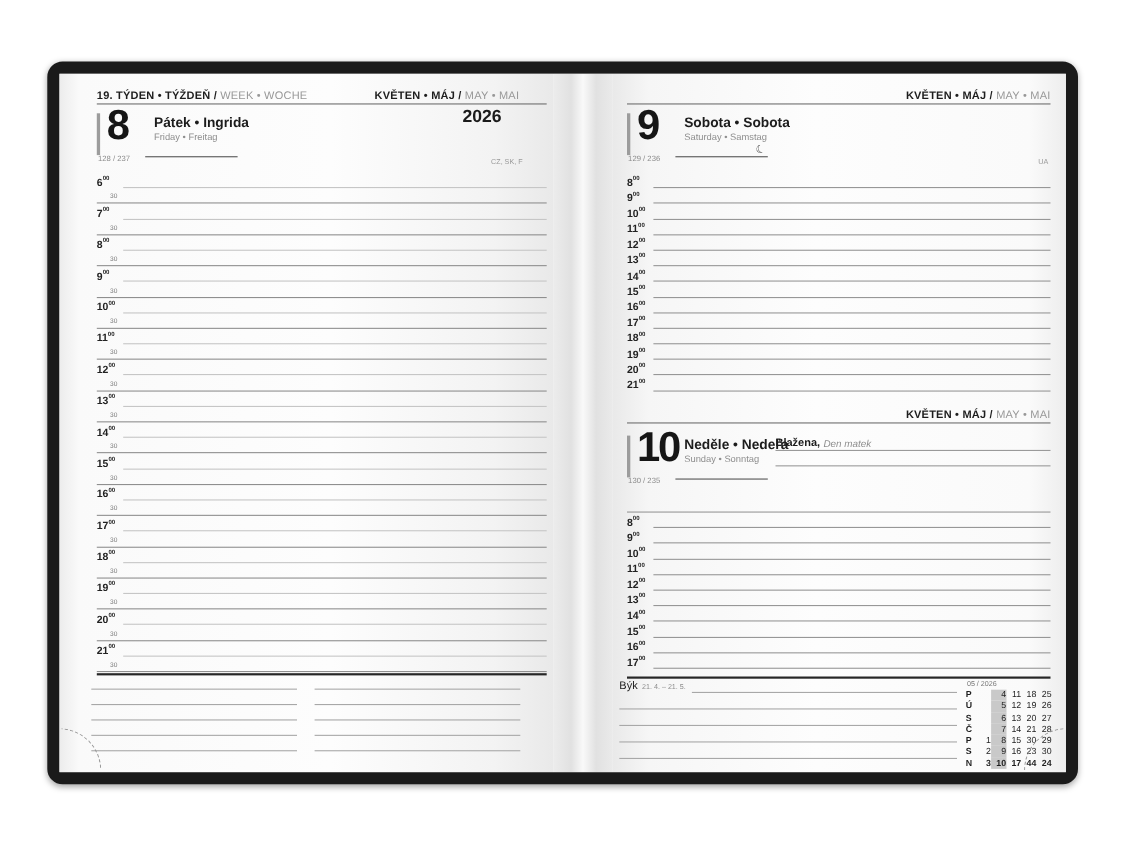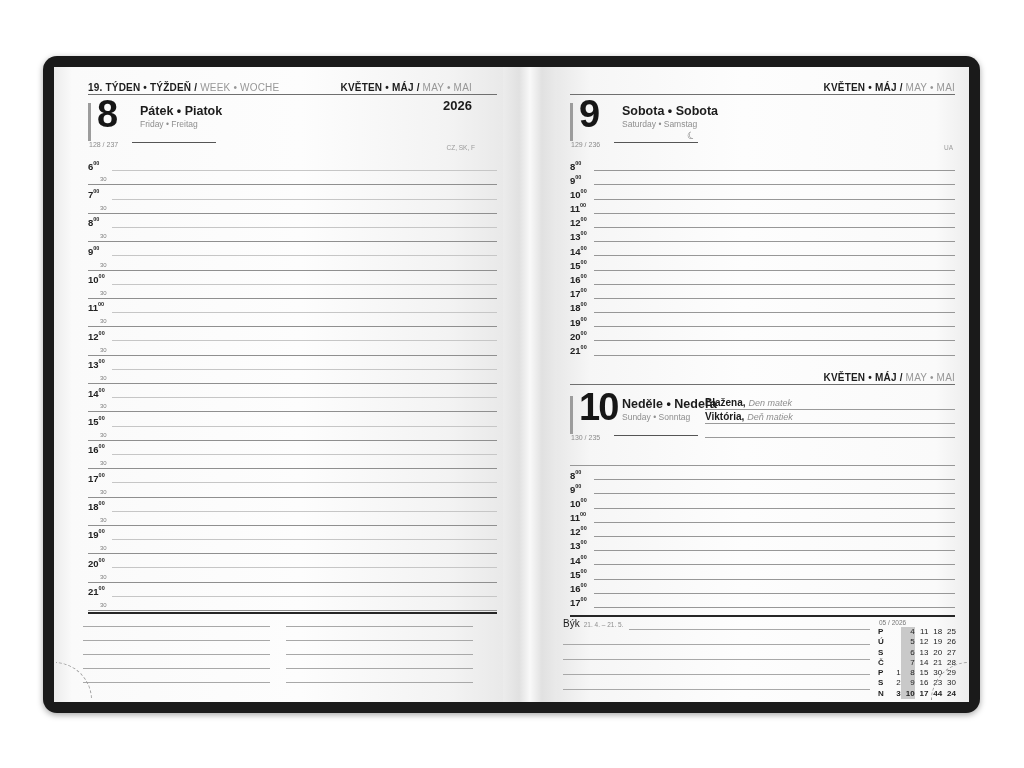--- a/index.html
+++ b/index.html
@@ -20,21 +20,21 @@
   .pl-content{position:absolute;left:34px;top:0;width:409px;height:100%;}
   .pr-content{position:absolute;left:13px;top:0;width:385px;height:100%;}
 
   
   .phead{position:absolute;left:0;right:0;height:13px;border-bottom:1px solid #6f6f6f;
     font-size:10px;letter-spacing:.2px;line-height:11px;text-decoration:underline;}
   .phead .wk{float:left;}
   .phead .mo{float:right;}
   .hb{font-weight:bold;color:#1d1d1d;}
   .hl{color:#979797;}
-  .year{position:absolute;top:31px;right:25px;font-size:13px;font-weight:bold;color:#1b1b1b;}
+  .year{position:absolute;top:31px;right:41px;font-size:16px;font-weight:bold;color:#1b1b1b;}
 
   
   .dayblock{position:absolute;left:0;height:50px;}
   .dbar{position:absolute;left:0;top:3px;width:3px;height:38px;background:#9c9c9c;}
   .dnum{position:absolute;left:9px;top:-5px;font-size:38px;font-weight:bold;letter-spacing:-2px;color:#161616;line-height:1;}
   .dname{position:absolute;left:52px;top:4px;font-size:12.5px;font-weight:bold;color:#1c1c1c;white-space:nowrap;}
   .dname-sub{position:absolute;left:52px;top:19px;font-size:8.5px;color:#8e8e8e;white-space:nowrap;}
   .dcounter{position:absolute;left:1px;top:41px;font-size:7px;color:#8b8b8b;white-space:nowrap;}
   .dunderline{position:absolute;left:44px;top:42px;width:84px;border-bottom:1px solid #555;}
   .moon{position:absolute;right:2px;top:-12px;font-size:10px;color:#4d4d4d;transform:rotate(-18deg);}
@@ -108,21 +108,21 @@
           <span class="mo" style="padding-right:25px;">
             <span class="hb">KVĚTEN • MÁJ /</span>
             <span class="hl">MAY • MAI</span>
           </span>
         </div>
         <div class="year">2026</div>
 
         <div class="dayblock" style="top:33px;width:409px;">
           <div class="dbar"></div>
           <div class="dnum">8</div>
-          <div class="dname">Pátek • Piatok</div>
+          <div class="dname">Pátek • Ingrida</div>
           <div class="dname-sub">Friday • Freitag</div>
           <div class="dcounter">128 / 237</div>
           <div class="dunderline"></div>
         </div>
 
         <div class="region-note rn-left">CZ, SK, F</div>
 
         <div class="grid" style="top:90px;">
             <div class="hrow">
          <span class="hlab">6<sup>00</sup></span>
@@ -363,24 +363,20 @@
           <div class="dname">Neděle • Nedeľa</div>
           <div class="dname-sub">Sunday • Sonntag</div>
           <div class="dcounter">130 / 235</div>
           <div class="dunderline"></div>
         </div>
 
         <div class="entries w-right" style="top:329px;">
             <div class="entry-row">
          <span class="e-bold">Blažena,</span>
          <span class="e-light italic">Den matek</span>
-       </div>
-            <div class="entry-row">
-         <span class="e-bold">Viktória,</span>
-         <span class="e-light italic">Deň matiek</span>
        </div>
             <div class="entry-row">
          <span class="e-bold"></span>
          <span class="e-light"></span>
        </div>
           </div>
 
         <div class="grid grid-r grid-top" style="top:398px;">
             <div class="hrow">
          <span class="hlab">8<sup>00</sup></span>

